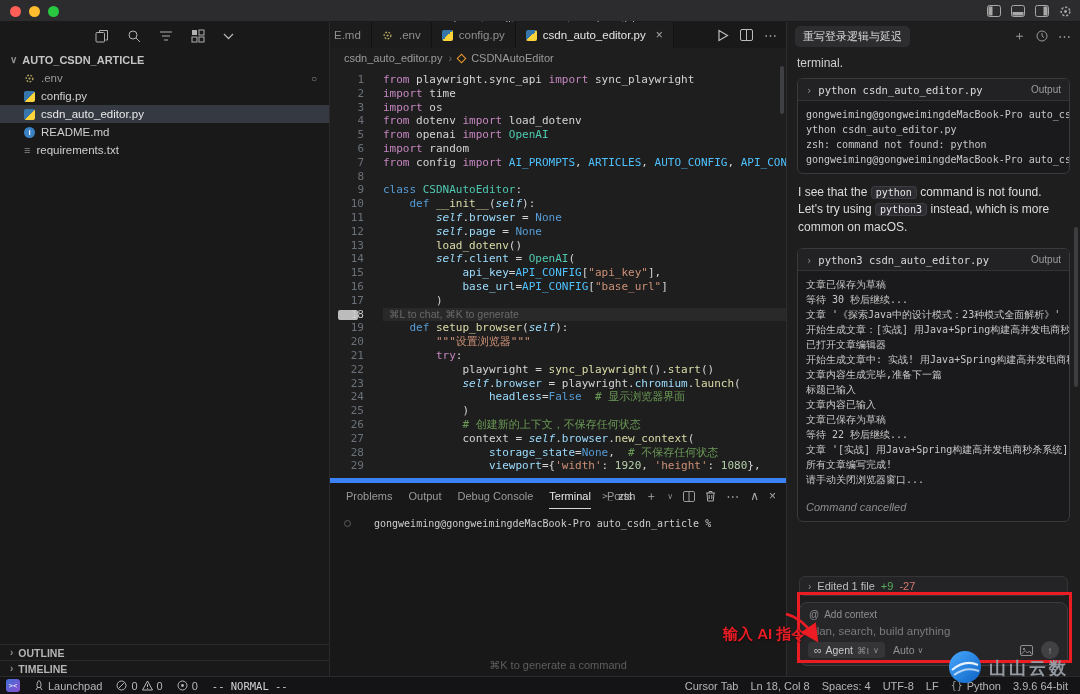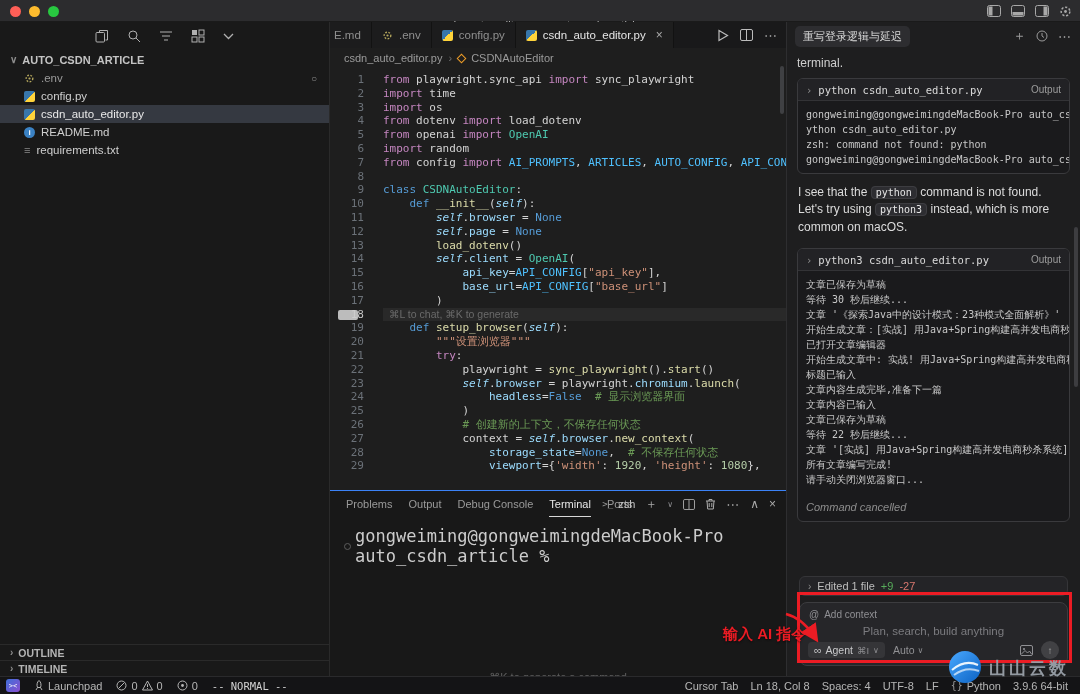--- a/index.html
+++ b/index.html
@@ -65,31 +65,31 @@
   .code-row{height:13.8px;}
   .row-cur{background:rgba(255,255,255,0.05);}
   .ghost-hint{color:#6a6a6a;margin-left:6px;font-family:"Liberation Sans",sans-serif;font-size:10.5px;}
   .t-k{color:#c586c0}.t-b{color:#569cd6}.t-c{color:#4ec9b0}.t-f{color:#dcdcaa}
   .t-v{color:#9cdcfe}.t-cn{color:#4fc1ff}.t-s{color:#ce9178}.t-n{color:#b5cea8}
   .t-m{color:#6a9955}.t-d{color:#d4d4d4}.t-sf{color:#9cdcfe;font-style:italic}
   .ed-scrollbar{position:absolute;right:2px;top:44px;width:4px;height:48px;background:#3f4043;border-radius:2px;}
 
   
   .terminal{position:absolute;left:0;top:456px;width:100%;height:198px;background:#181818;
-            border-top:1px solid #3b82f6;margin-top:12px;}
+            border-top:5px solid #3b82f6;}
   .panel-tabs{height:26px;display:flex;align-items:center;gap:16px;padding-left:16px;
               font-size:11px;color:#9a9a9a;}
   .ptab{height:26px;display:flex;align-items:center;cursor:default;}
   .ptab.active{color:#e7e7e7;border-bottom:1px solid #d7d7d7;}
   .panel-actions{position:absolute;right:10px;top:0;height:26px;display:flex;align-items:center;
                  gap:10px;color:#ababab;font-size:12px;}
   .zsh{display:flex;align-items:center;gap:5px;font-size:11px;color:#c2c2c2;}
   .zsh-ico{font-family:"DejaVu Sans Mono",monospace;font-size:9px;color:#9a9a9a;}
-  .term-body{padding:9px 14px;font-family:"DejaVu Sans Mono",monospace;font-size:17px;
-             color:#cccccc;display:flex;align-items:center;gap:4px;}
+  .term-body{padding:9px 14px;font-family:"DejaVu Sans Mono",monospace;font-size:10px;
+             color:#cccccc;display:flex;align-items:center;gap:23px;}
   .term-dot{width:7px;height:7px;border:1px solid #5c5c5c;border-radius:50%;flex:none;}
   .term-hint{position:absolute;left:0;right:0;bottom:4px;text-align:center;font-size:11px;color:#5e5e5e;}
 
   
   .chat{position:absolute;left:786px;top:22px;width:294px;height:654px;background:#1e1e1f;
         border-left:1px solid #2e2e30;}
   .chat-header{height:28px;display:flex;align-items:center;padding:0 8px;gap:8px;}
   .chat-title-pill{background:#2d2d30;border-radius:5px;padding:3px 8px;font-size:11px;color:#d8d8d8;}
   .chat-hicons{margin-left:auto;display:flex;gap:10px;color:#9a9a9a;align-items:center;font-size:13px;}
   .chat-body{position:absolute;left:0;top:28px;width:100%;height:522px;overflow:hidden;padding:4px 10px;}
@@ -107,21 +107,21 @@
   .inline-code{font-family:"DejaVu Sans Mono",monospace;font-size:10px;background:#2d2d31;
                border:1px solid #3d3d41;border-radius:4px;padding:0 4px;color:#e6e6e6;}
   .chat-scrollbar{position:absolute;right:2px;top:205px;width:4px;height:160px;background:#3d3d40;border-radius:2px;}
   .edited-bar{position:absolute;left:12px;right:12px;top:554px;height:20px;background:#242427;
               border:1px solid #353538;border-radius:6px;display:flex;align-items:center;gap:6px;
               padding:0 8px;font-size:11px;color:#bdbdbd;}
   .added{color:#57ab5a}.removed{color:#d9776f}
   .input-card{position:absolute;left:12px;right:12px;top:580px;height:64px;background:#262629;
               border:1px solid #3c3c3f;border-radius:8px;}
   .ic-row1{display:flex;align-items:center;gap:5px;padding:6px 9px 0;font-size:10px;color:#909094;}
-  .ic-row2{padding:5px 9px 0;font-size:11.5px;color:#7b7b7f;text-align:center;}
+  .ic-row2{padding:5px 9px 0;font-size:11.5px;color:#7b7b7f;}
   .ic-row3{position:absolute;left:8px;right:8px;bottom:6px;display:flex;align-items:center;gap:8px;}
   .agent-pill{display:flex;align-items:center;gap:4px;background:rgba(255,255,255,.07);
               border-radius:4px;padding:2px 6px;font-size:10.5px;color:#c9c9cb;}
   .agent-kbd{color:#8d8d90;font-size:9.5px;}
   .mini-chev{font-size:8px;color:#8d8d90;}
   .mode-sel{display:flex;align-items:center;gap:3px;font-size:10.5px;color:#919194;}
   .ic-spacer{flex:1;}
   .send-btn{width:18px;height:18px;border-radius:50%;background:#414144;display:flex;
             align-items:center;justify-content:center;color:#aaaaaa;font-size:10px;}
 
@@ -388,22 +388,22 @@
             <span class="cb-cmd">python3 csdn_auto_editor.py</span>
             <span class="cb-badge">Output</span>
           </div>
           <div class="cb-body">
             <div class="cb-line">文章已保存为草稿</div>
             <div class="cb-line">等待 30 秒后继续...</div>
             <div class="cb-line">文章 '《探索Java中的设计模式：23种模式全面解析》' </div>
             <div class="cb-line">开始生成文章：[实战] 用Java+Spring构建高并发电商秒杀系统</div>
             <div class="cb-line">已打开文章编辑器</div>
             <div class="cb-line">开始生成文章中: 实战! 用Java+Spring构建高并发电商秒杀系统</div>
+            <div class="cb-line">文章内容生成完毕,准备下一篇</div>
             <div class="cb-line">标题已输入</div>
-            <div class="cb-line">文章内容生成完毕,准备下一篇</div>
             <div class="cb-line">文章内容已输入</div>
             <div class="cb-line">文章已保存为草稿</div>
             <div class="cb-line">等待 22 秒后继续...</div>
             <div class="cb-line">文章 '[实战] 用Java+Spring构建高并发电商秒杀系统]'</div>
             <div class="cb-line">所有文章编写完成!</div>
             <div class="cb-line">请手动关闭浏览器窗口...</div>
             <div class="cb-footer">Command cancelled</div>
           </div>
         </div>
     </div>

